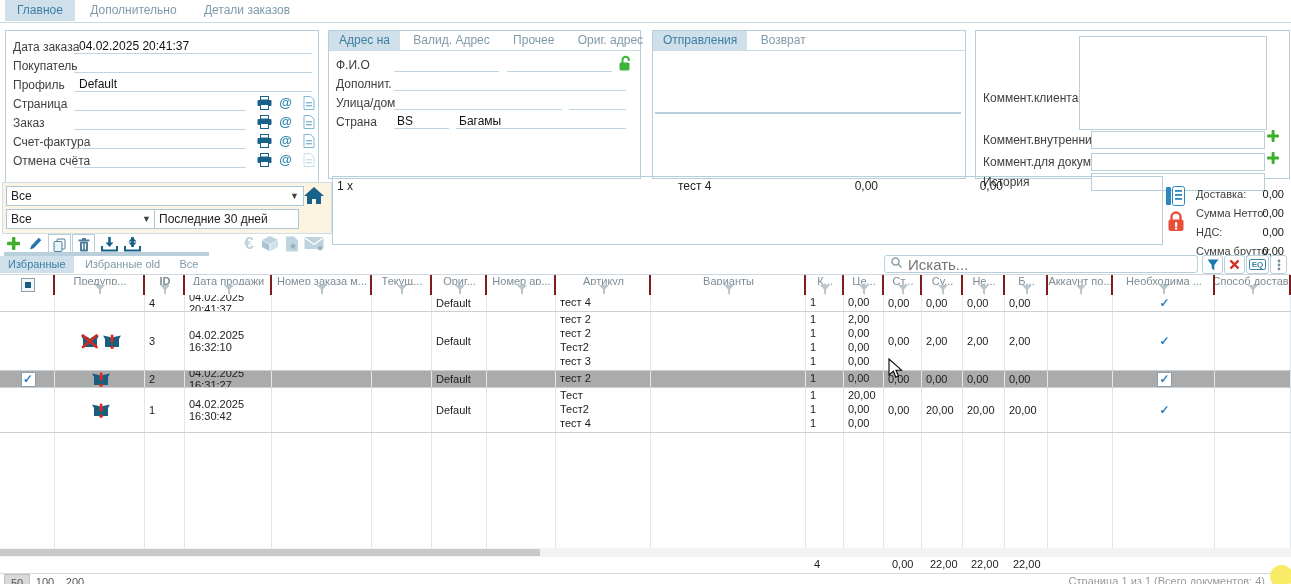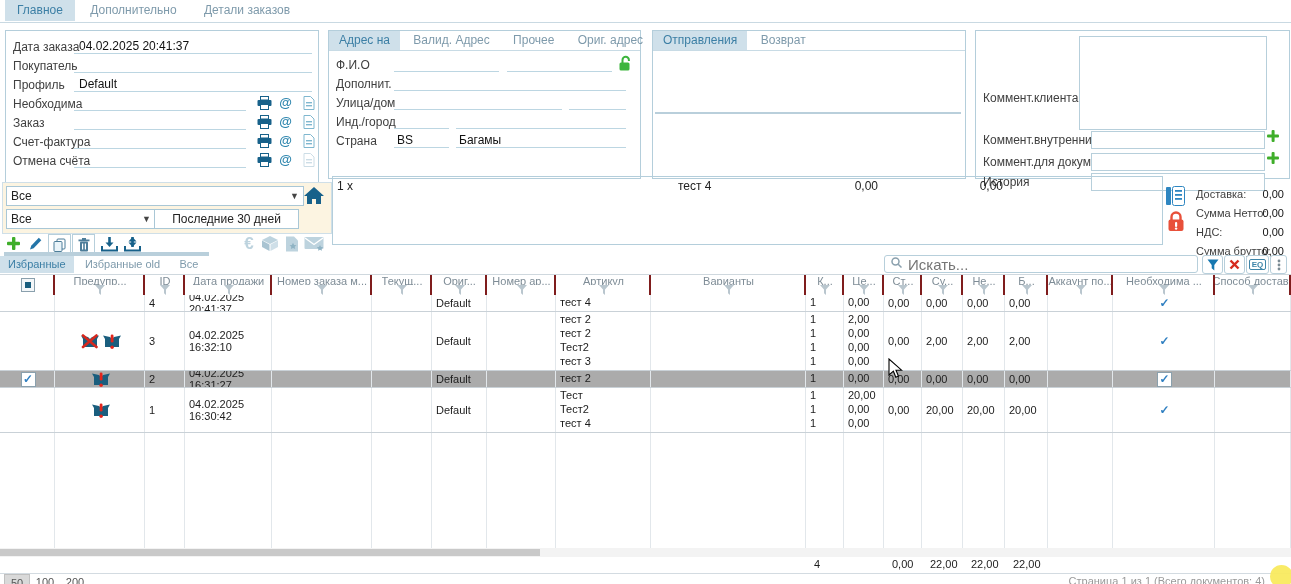--- a/index.html
+++ b/index.html
@@ -104,21 +104,21 @@
       <span class="flabel">Покупатель</span>
       <div class="uline" style="left:68px;width:238px;"></div>
     </div>
     <div class="frow">
       <span class="flabel">Профиль</span>
       <div class="uline" style="left:68px;width:238px;">
         <span class="fval" style="left:5px;top:1px;">Default</span>
       </div>
     </div>
     <div class="frow">
-      <span class="flabel">Необходима</span>
+      <span class="flabel">Страница</span>
       <div class="uline" style="left:68px;width:172px;"></div>
       <span class="icons3" style="left:243px;">
         <span><svg width="15" height="14">
               <rect x="3.5" y="0.5" width="8" height="3.5" fill="#fff" stroke="#17618a"></rect>
               <rect x="0.5" y="4" width="14" height="6" rx="1" fill="#17618a"></rect>
               <rect x="3.5" y="8.5" width="8" height="5" fill="#fff" stroke="#17618a"></rect>
             </svg></span>
         <span class="at">@</span>
         <span><svg width="12" height="14">
               <path d="M1,0.5 h6.5 l3.5,3.5 v9.5 h-10 z" fill="#fff" stroke="#7fb7cf"></path>
@@ -198,25 +198,20 @@
             </svg></span>
       </div>
       <div class="frow">
         <span class="flabel">Дополнит.</span>
         <div class="uline" style="left:65px;width:232px;"></div>
       </div>
       <div class="frow">
         <span class="flabel">Улица/дом</span>
         <div class="uline" style="left:65px;width:168px;"></div>
         <div class="uline" style="left:240px;width:57px;"></div>
-      </div>
-      <div class="frow">
-        <span class="flabel">Инд./город</span>
-        <div class="uline" style="left:65px;width:55px;"></div>
-        <div class="uline" style="left:127px;width:170px;"></div>
       </div>
       <div class="frow">
         <span class="flabel">Страна</span>
         <div class="uline" style="left:65px;width:55px;">
           <span class="fval" style="left:3px;top:1px;">BS</span>
         </div>
         <div class="uline" style="left:127px;width:170px;">
           <span class="fval" style="left:3px;top:1px;">Багамы</span>
         </div>
       </div>
@@ -257,21 +252,21 @@
     </div>
     <span class="abs" style="left:299px;top:2px;">
       <svg width="24" height="22">
           <path d="M12,2 L22,11 h-3 v8 h-5 v-5 h-4 v5 H5 v-8 H2 Z" fill="#17618a"></path>
         </svg>
     </span>
     <div class="combo" style="left:3px;top:26px;width:140px;">
       <span>Все</span>
       <span class="arr">▼</span>
     </div>
-    <div class="combo" style="left:151px;top:26px;width:135px;text-align:center;">
+    <div class="combo" style="left:151px;top:26px;width:135px;">
       <span>Последние 30 дней</span>
     </div>
   </div>
 
   <span class="tico" style="left:4px;width:18px;height:19px;">
     <svg width="15" height="15">
         <rect x="6" y="1" width="3.4" height="13" rx="1" fill="#3fae2a"></rect>
         <rect x="1" y="5.8" width="13" height="3.4" rx="1" fill="#3fae2a"></rect>
       </svg>
   </span>
@@ -421,21 +416,21 @@
         <span style="width:12px;height:12px;border:1px solid #8aa0ad;background:#f4f7f9;display:flex;align-items:center;justify-content:center;">
           <span style="width:6px;height:6px;background:#1a5e7e;"></span>
         </span>
       </div>
       <div class="hcell" style="width: 90px;">
         <span class="hl">Предупр...</span>
         <svg width="10" height="10">
           <path d="M0,0 H10 L6,4.6 V10 L4,8.2 V4.6 Z" fill="#b9c6ce"></path>
         </svg>
       </div>
-      <div class="hcell" style="width: 40px;">
+      <div class="hcell" style="width: 40px; font-weight: bold;">
         <span class="hl">ID</span>
         <svg width="10" height="10">
           <path d="M0,0 H10 L6,4.6 V10 L4,8.2 V4.6 Z" fill="#b9c6ce"></path>
         </svg>
       </div>
       <div class="hcell" style="width: 87px;">
         <span class="hl">Дата продажи</span>
         <svg width="10" height="10">
           <path d="M0,0 H10 L6,4.6 V10 L4,8.2 V4.6 Z" fill="#b9c6ce"></path>
         </svg>

